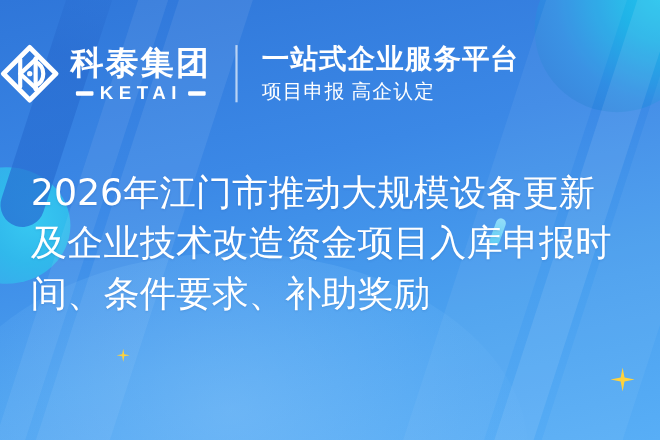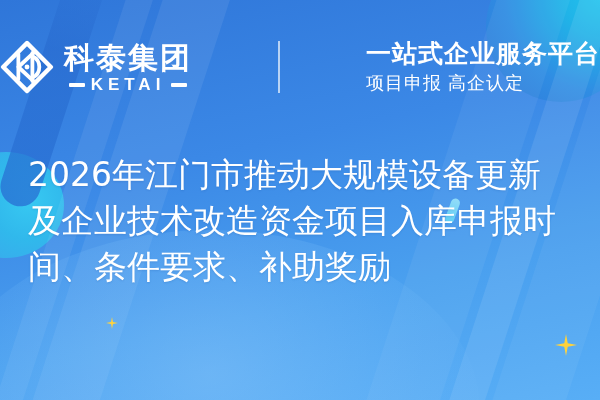--- a/index.html
+++ b/index.html
@@ -91,21 +91,21 @@
   }
   .sparkle.small { width: 12px; height: 12px; left: 106px; top: 317px; }
   .sparkle.big   { width: 22px; height: 22px; left: 555px; top: 334px; }
 
   
   .header {
     position: absolute;
     left: 0; right: 0; top: 40px;
     display: flex;
     align-items: center;
-    justify-content: space-between;
+    justify-content: flex-start;
     gap: 0;
     z-index: 4;
   }
   .brand {
     display: flex;
     align-items: center;
     gap: 10px;
     padding-right: 22px;
   }
   .mark { width: 54px; height: 54px; flex: 0 0 54px; }
@@ -151,21 +151,21 @@
     font-family: "DejaVu Sans", "Liberation Sans", sans-serif;
   }
   .tagline-sub {
     font-size: 18px;
     color: #ffffff;
     font-weight: 400;
     letter-spacing: 1px;
     line-height: 1.2;
     margin-top: 5px;
     white-space: nowrap;
-    font-family: Liberation Sans, sans-serif;
+    font-family: Liberation Serif, serif;
   }
 
   
   .headline {
     position: absolute;
     left: 28px;
     right: 28px;
     top: 152px;
     z-index: 5;
     color: #ffffff;

